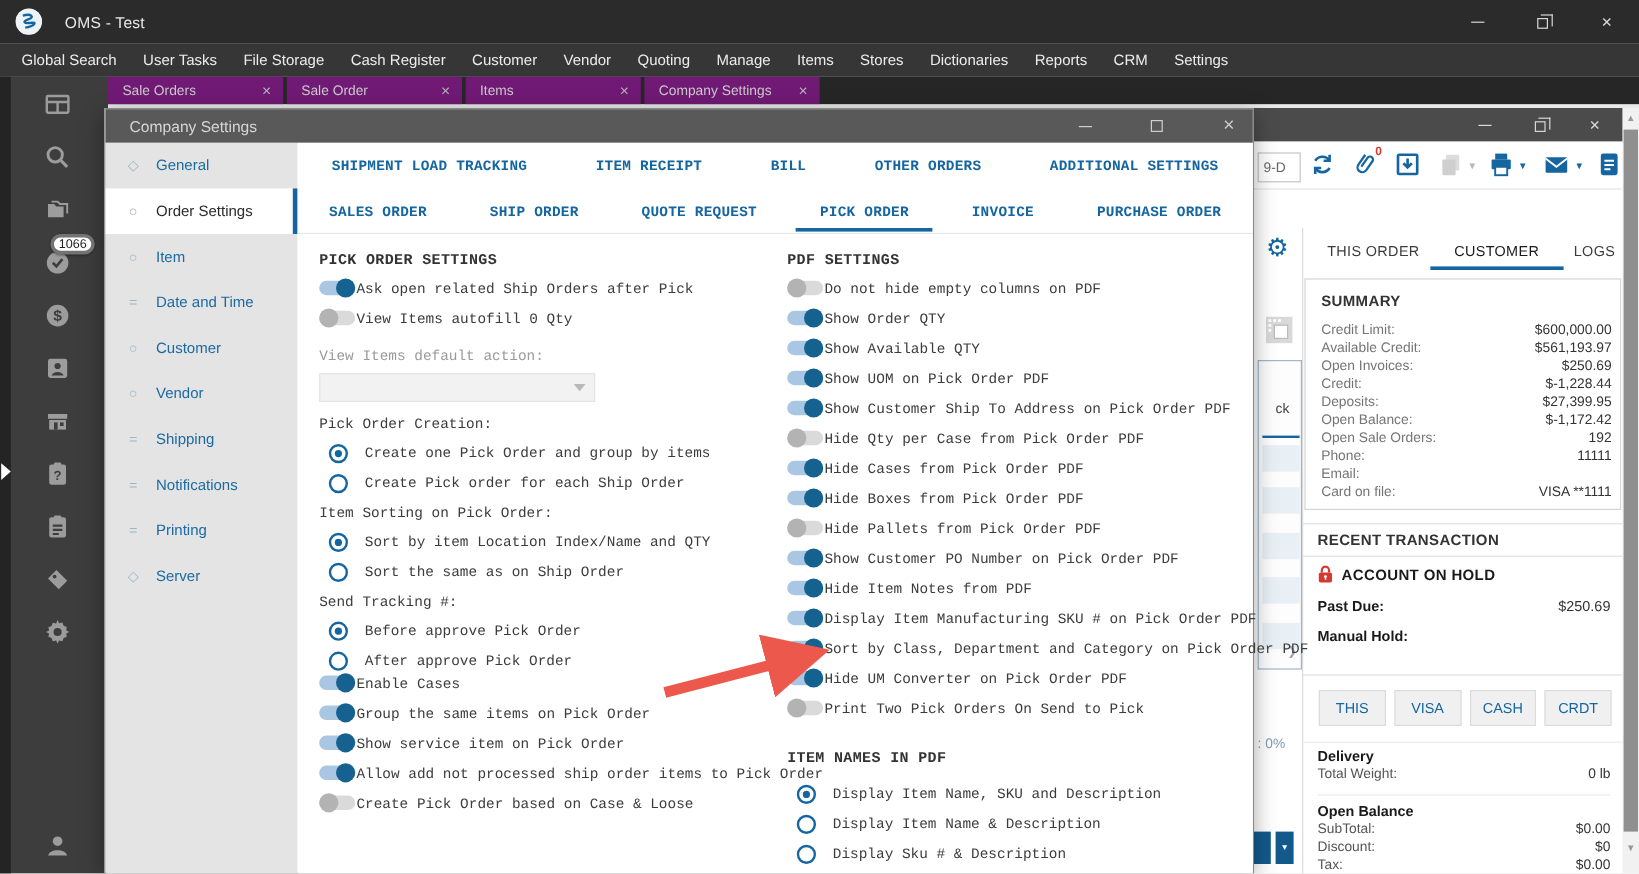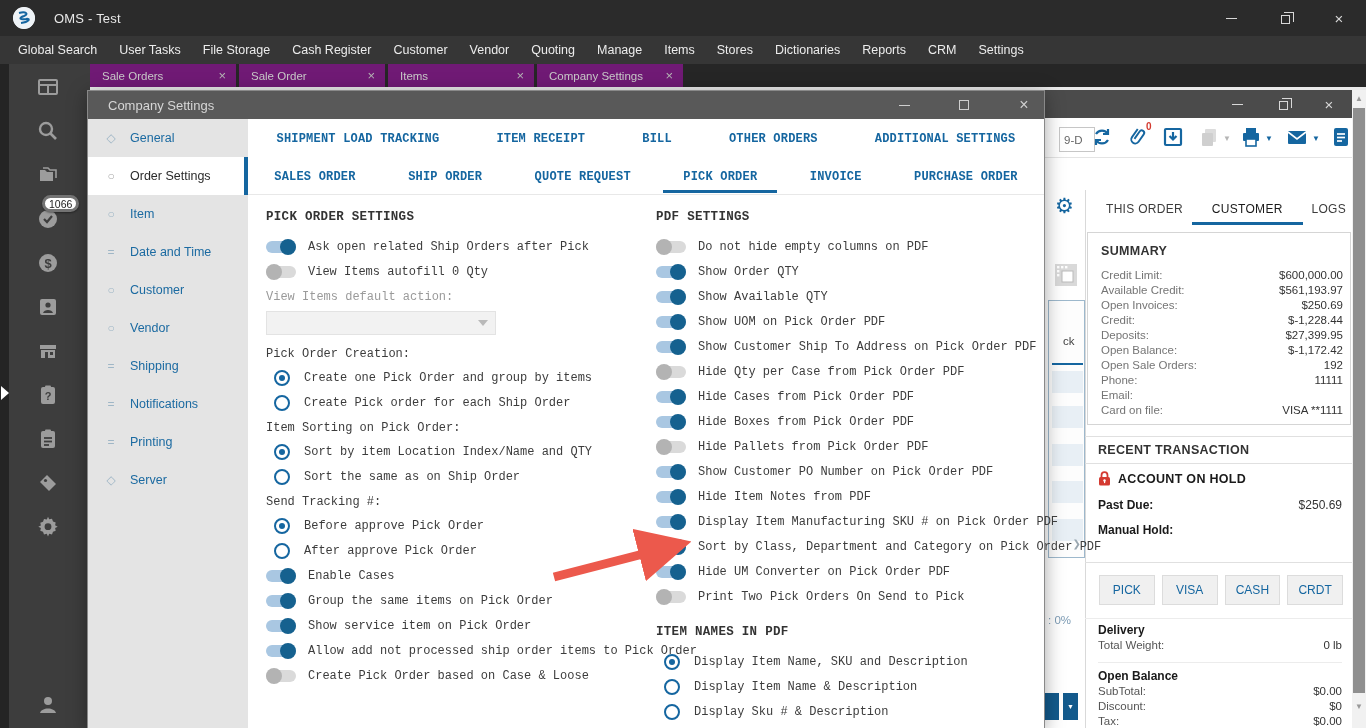--- a/index.html
+++ b/index.html
@@ -36,21 +36,21 @@
   #sb-flyout { position:absolute; left:1px; top:322px; width:0; height:0; border-top:7px solid transparent; border-bottom:7px solid transparent; border-left:8px solid #fff; }
   #sb-badge { position:absolute; left:42px; top:131px; min-width:30px; height:17px; background:#fff; border:3px solid #737373; border-radius:9px; font-size:10.5px; color:#222; display:flex; align-items:center; justify-content:center; padding:0 4px; box-shadow:0 1px 2px rgba(0,0,0,.4); z-index:2; }
 
   #content-bg { left:90px; top:87px; width:1276px; height:641px; background:#e9e9e9; }
 
   
   #so-window { left:1045px; top:90px; width:321px; height:638px; background:#fff; }
   #so-titlebar { left:0; top:0; width:321px; height:28px; background:#4b4b4b; }
   #so-titlebar .winbtn { width:46px; height:28px; }
   #so-toolbar { left:0; top:28px; width:307px; height:40px; background:#fff; border-bottom:1px solid #e4e4e4; }
-  #so-field { left:14px; top:9px; width:36px; height:25px; border:1px solid #c6c6c6; background:#fff; color:#666; font-size:11.5px; display:flex; align-items:center; padding-left:4px; }
+  #so-field { left:3px; top:9px; width:36px; height:25px; border:1px solid #c6c6c6; background:#fff; color:#666; font-size:11.5px; display:flex; align-items:center; padding-left:4px; }
   .tb-ic { position:absolute; top:7px; width:24px; height:24px; }
   .tb-ic svg { width:24px; height:24px; }
   .tb-caret { position:absolute; top:16px; font-size:8px; color:#1566a0; }
   #attach-count { position:absolute; left:101px; top:3px; color:#d33a30; font-size:10px; font-weight:bold; }
 
   #so-vline { left:40px; top:100px; width:1px; height:538px; background:#d9d9d9; }
   #so-gear { left:10px; top:104px; font-size:21px; color:#1566a0; }
   #so-grid { left:8px; top:172px; }
   #frag-box { left:3px; top:210px; width:37px; height:258px; border:1px solid #9db8cc; background:#fdfdfd; overflow:hidden; }
   .frag-row { position:absolute; left:3px; width:31px; height:22px; background:#e8eff5; }
@@ -117,21 +117,21 @@
   #dlg-body { left:160px; top:28px; width:796px; height:609px; background:#fff;font-family:Liberation Mono, monospace; }
   .dtabs { display:flex; justify-content:space-around; align-items:center; height:38px; }
   .dtab { color:#1566a0; font-weight:bold; font-size:12px; letter-spacing:.2px; padding:10px 2px 8px; position:relative; white-space:nowrap; }
   #dtabs2 { border-bottom:1px solid #e8e8e8; }
   .dtab.sel:after { content:""; position:absolute; left:-18px; right:-18px; bottom:-1px; height:3px; background:#1566a0; }
 
   #cols { display:flex; padding:0 0 0 18px; }
   #col-left { width:390px; }
   #col-right { width:380px; }
   .sec-h { font-size:12.5px; font-weight:bold; color:#333; letter-spacing:.3px; margin:15px 0 8px; height:16px; }
-  .trow { height:25px; display:flex; align-items:center; gap:12px; }
+  .trow { height:25px; display:flex; gap:1px; }
   .tlabel { font-size:12px; color:#3c3c3c; white-space:nowrap; }
   .toggle { width:30px; height:12px; border-radius:6px; background:#dadada; position:relative; flex:0 0 30px; }
   .toggle .knob { position:absolute; left:0; top:-2px; width:16px; height:16px; border-radius:50%; background:#b3b3b3; }
   .toggle.on { background:#a9c7e2; }
   .toggle.on .knob { left:auto; right:0; background:#15618f; }
   .glabel { font-size:12px; color:#3c3c3c; height:24px; display:flex; align-items:flex-end; padding-bottom:4px; }
   .glabel.muted { color:#9a9a9a; }
   .dropdown { width:230px; height:24px; background:#f2f2f2; border:1px solid #e3e3e3; position:relative; margin:3px 0 6px; }
   .dropdown .dd-ar { position:absolute; right:7px; top:8px; width:0; height:0; border-left:5px solid transparent; border-right:5px solid transparent; border-top:6px solid #b9b9b9; }
   .rrow { height:25px; display:flex; align-items:center; gap:14px; padding-left:8px; }
@@ -415,21 +415,21 @@
           <span class="k">Past Due:</span>
           <span class="v">$250.69</span>
         </div>
       <div class="kvb" style="top:333px">
           <span class="k">Manual Hold:</span>
           <span class="v"></span>
         </div>
 
       <span id="pay-line"></span>
       <div id="pay-row">
-        <span class="pay-btn">PICK</span>
+        <span class="pay-btn">THIS</span>
         <span class="pay-btn">VISA</span>
         <span class="pay-btn">CASH</span>
         <span class="pay-btn">CRDT</span>
       </div>
 
       <span id="dl-line"></span>
       <span id="delivery-title" class="blk-title">Delivery</span>
       <div class="kvs" style="top:449px">
           <span class="k">Total Weight:</span>
           <span class="v">0 lb</span>

